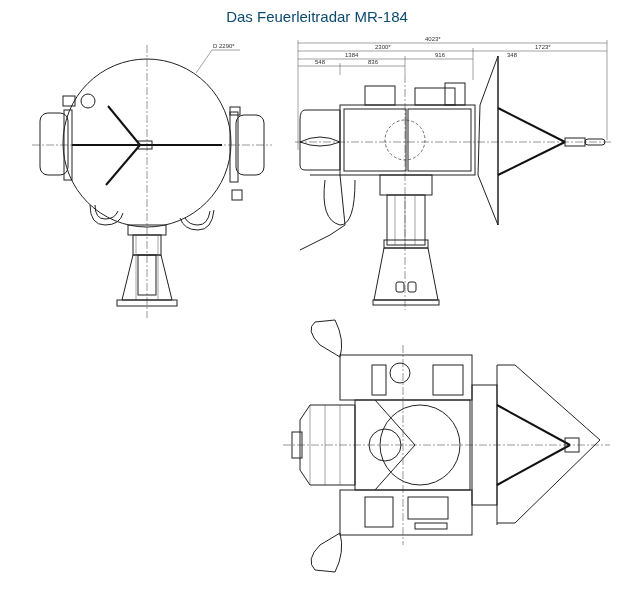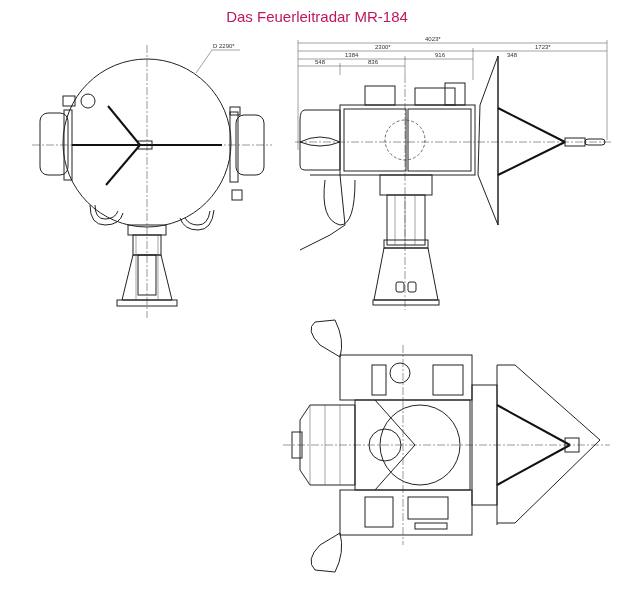--- a/index.html
+++ b/index.html
@@ -1,17 +1,17 @@
 <!DOCTYPE html>
 <html><head>
 <meta charset="utf-8">
 <style>
   html, body { margin:0; padding:0; background:#ffffff; }
   body { width:640px; height:597px; position:relative; overflow:hidden; font-family:"Liberation Sans", sans-serif; }
-  .title { position:absolute; left:0; top:8px; width:634px; text-align:center; font-size:15px; color:#be185d; }
+  .title { position:absolute; left:0; top:8px; width:634px; text-align:center; font-size:15px; color:#0c4a6e; }
   svg { position:absolute; left:0; top:0; }
   .dim { font-family:"Liberation Sans", sans-serif; font-size:6px; fill:#333; }
   .ln { stroke:#222; fill:none; stroke-width:1; }
   .thin { stroke:#444; fill:none; stroke-width:0.5; }
   .cl { stroke:#333; fill:none; stroke-width:0.5; stroke-dasharray:8 2 2 2; }
   .dash { stroke:#333; fill:none; stroke-width:0.7; stroke-dasharray:3 2; }
   .thick { stroke:#111; fill:none; stroke-width:2; }
 </style>
 </head>
 <body>

